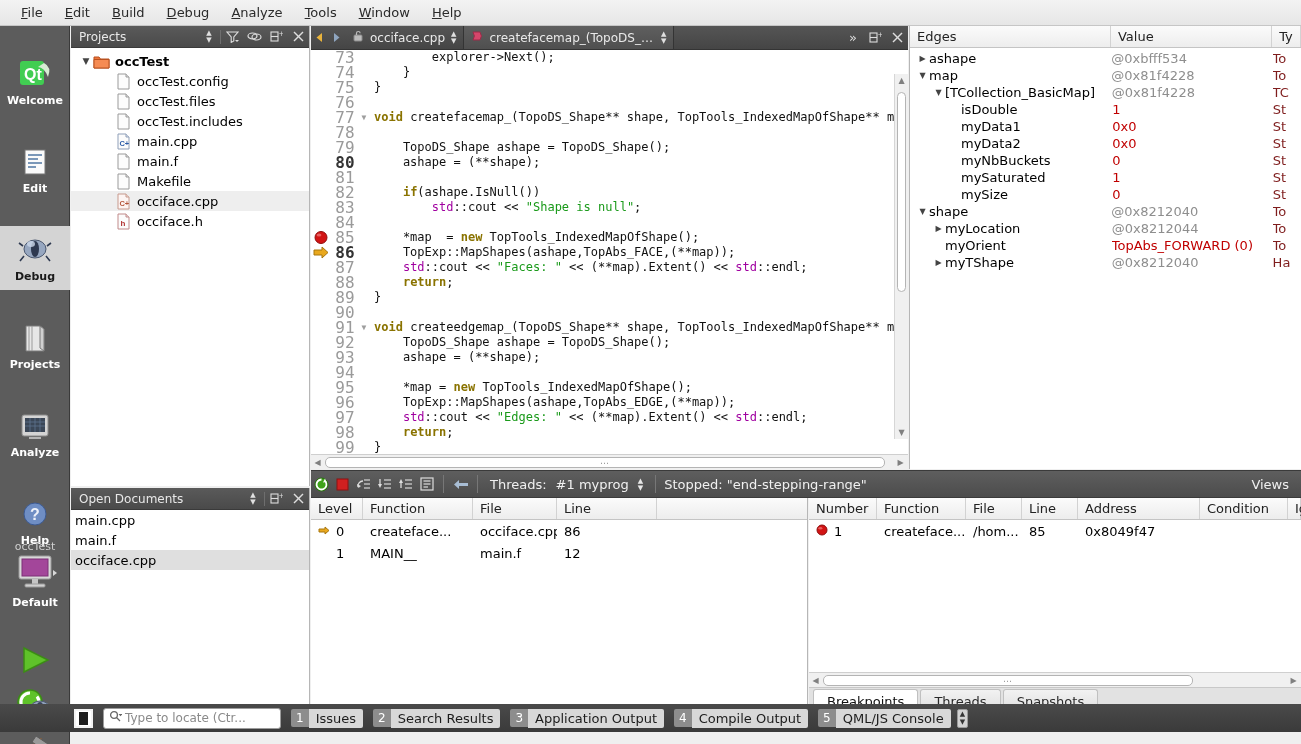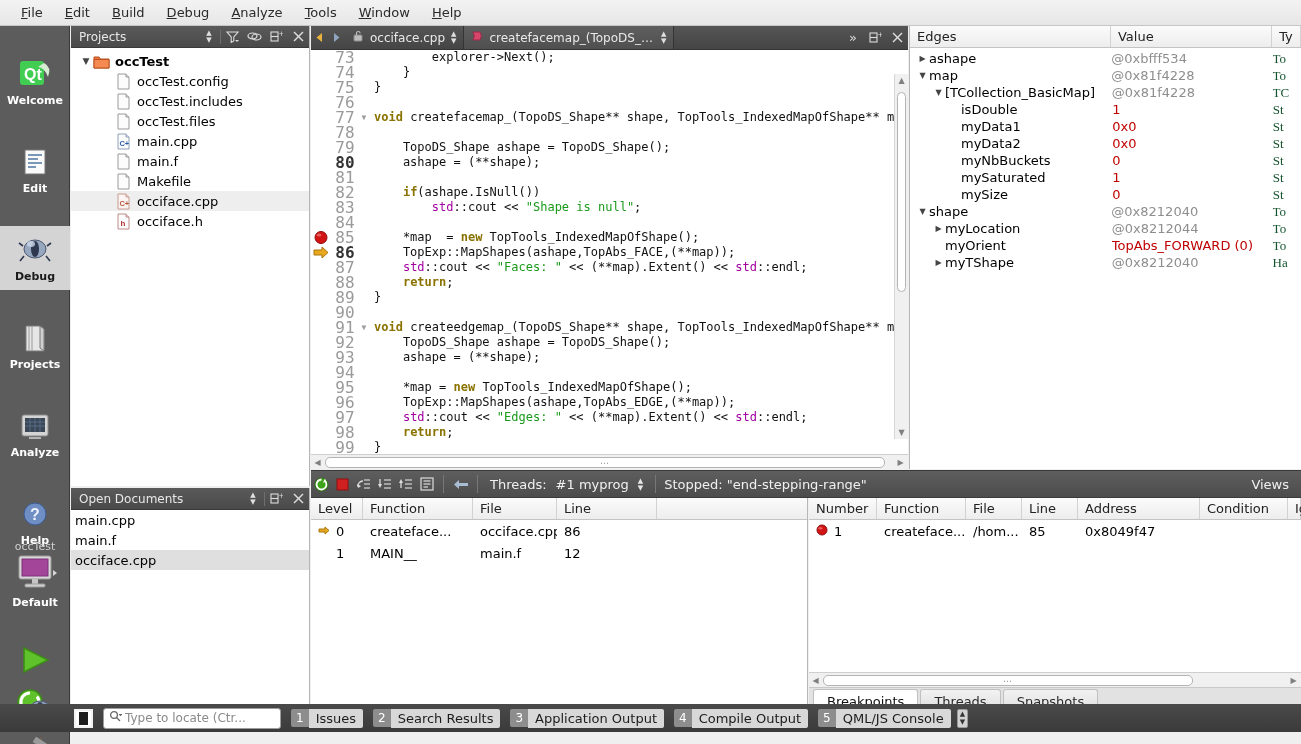--- a/index.html
+++ b/index.html
@@ -149,21 +149,21 @@
            border-bottom: 1px solid #c4c4c4; display: flex; font-size: 13px;
            color: #222; }
   .thead .th { display: flex; align-items: center; padding-left: 7px;
                border-right: 1px solid #d2d2d2; cursor: default; }
   .vrow { height: 17px; display: flex; align-items: center; font-size: 13px;
           cursor: default; }
   .vname { display: flex; align-items: center; overflow: hidden; white-space: nowrap; }
   .vtri { width: 13px; text-align: center; color: #444; font-size: 8px; flex: none; }
   .vval { color: #c00000; overflow: hidden; white-space: nowrap; }
   .vval.ptr { color: #8e8e8e; }
-  .vtype { color: #14532d; overflow: hidden; white-space: nowrap; font-family: Liberation Serif, serif; }
+  .vtype { color: #7f1d1d; overflow: hidden; white-space: nowrap; }
 
   
   .debugbar {
     position: absolute; left: 311px; top: 470px; width: 990px; height: 28px;
     background: linear-gradient(to bottom, #5e5e5e 0%, #4c4c4c 100%);
     border-top: 1px solid #3a3a3a; border-bottom: 1px solid #3a3a3a;
     display: flex; align-items: center; color: #f0f0f0; font-size: 13px;
   }
   .dbtn { width: 21px; height: 28px; display: flex; align-items: center;
           justify-content: center; cursor: default; }
@@ -383,29 +383,29 @@
               <path d="M11 1 v3 h3" fill="#e0e0e0" stroke="#9a9a9a"></path>
             </svg></span>
           <span class="lbl">occTest.config</span>
         </div>
         <div class="tree-row" style="padding-left:30px">
           <span class="tw"></span>
           <span class="ficon"><svg viewBox="0 0 17 17" width="17" height="17">
               <path d="M3 1 h8 l3 3 v12 H3z" fill="#fcfcfc" stroke="#9a9a9a"></path>
               <path d="M11 1 v3 h3" fill="#e0e0e0" stroke="#9a9a9a"></path>
             </svg></span>
-          <span class="lbl">occTest.includes</span>
+          <span class="lbl">occTest.files</span>
         </div>
         <div class="tree-row" style="padding-left:30px">
           <span class="tw"></span>
           <span class="ficon"><svg viewBox="0 0 17 17" width="17" height="17">
               <path d="M3 1 h8 l3 3 v12 H3z" fill="#fcfcfc" stroke="#9a9a9a"></path>
               <path d="M11 1 v3 h3" fill="#e0e0e0" stroke="#9a9a9a"></path>
             </svg></span>
-          <span class="lbl">occTest.files</span>
+          <span class="lbl">occTest.includes</span>
         </div>
         <div class="tree-row" style="padding-left:30px">
           <span class="tw"></span>
           <span class="ficon"><svg viewBox="0 0 17 17" width="17" height="17">
               <path d="M3 1 h8 l3 3 v12 H3z" fill="#fcfcfc" stroke="#8f9fb8"></path>
               <path d="M11 1 v3 h3" fill="#dde4ee" stroke="#8f9fb8"></path>
               <text x="4.4" y="13" font-size="7.5" font-weight="bold" fill="#2b5ca8" font-family="sans-serif">C+</text>
             </svg></span>
           <span class="lbl">main.cpp</span>
         </div>

